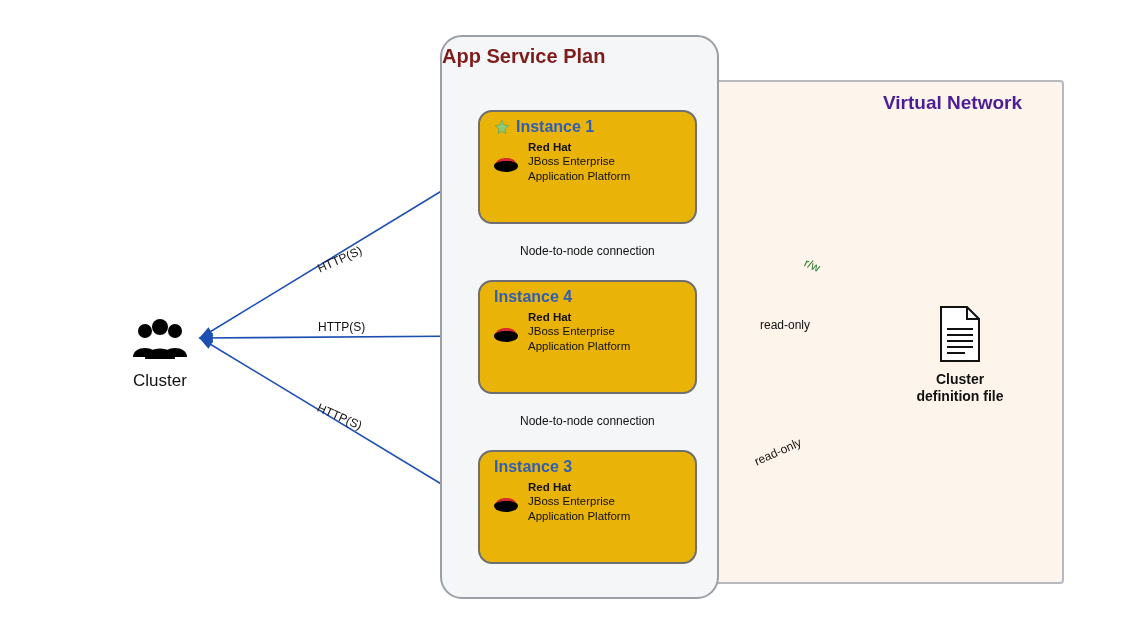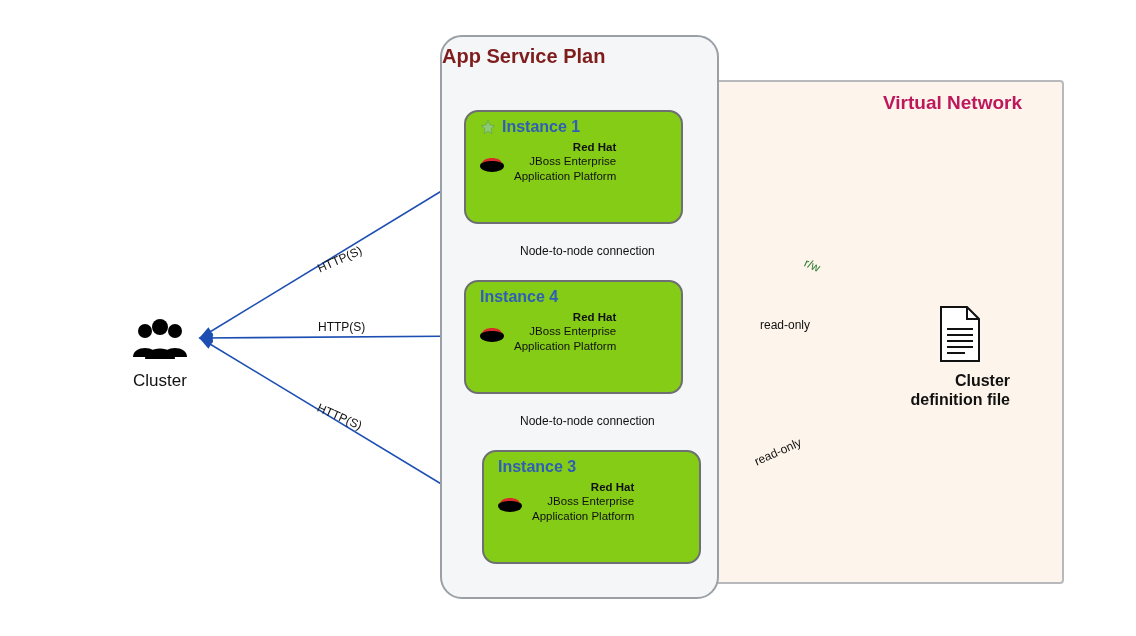--- a/index.html
+++ b/index.html
@@ -57,35 +57,35 @@
     border: 2px solid #b7b9bc;
     border-radius: 4px;
     background: #fdf4eb;
     z-index: 1;
   }
   .vnet-title {
     position: absolute;
     right: 40px; top: 10px;
     font-size: 19px;
     font-weight: 600;
-    color: #be185d;
+    color: #4c1d95;
   }
   
   .instance {
     position: absolute;
-    left: 464px;
+    left: 478px;
     width: 215px; height: 110px;
-    background: #84cc16;
+    background: #eab308;
     border: 2px solid #6d6f72;
     border-radius: 14px;
     z-index: 5;
   }
   .instance.i1 { top: 110px; }
   .instance.i2 { top: 280px; }
-  .instance.i3 { top: 450px; margin-left: 18px; }
+  .instance.i3 { top: 450px; }
   .inst-header {
     display: flex;
     align-items: center;
     gap: 6px;
     padding: 6px 10px 0 14px;
   }
   .inst-title {
     font-size: 16px;
     font-weight: 600;
     color: #2f5eb6;
@@ -93,38 +93,36 @@
   .inst-body {
     display: flex;
     align-items: center;
     gap: 8px;
     padding: 4px 10px 8px 12px;
   }
   .rh-text {
     font-size: 11.5px;
     line-height: 1.25;
     color: #111;
-    text-align: right;
   }
   .rh-text .rh-name { font-weight: 700; }
   
   .cfile {
     position: absolute;
     left: 910px; top: 305px;
     width: 100px;
     text-align: center;
     z-index: 6;
   }
   .cfile .flabel {
-    font-size: 16px;
+    font-size: 14px;
     font-weight: 600;
     color: #111;
     margin-top: 4px;
     line-height: 1.2;
-    text-align: right;
   }
   
   .elabel {
     position: absolute;
     font-size: 12px;
     color: #111;
     z-index: 10;
   }
   .rot-up24 { transform: rotate(-24deg); transform-origin: left center; }
   .rot-dn24 { transform: rotate(24deg);  transform-origin: left center; }

